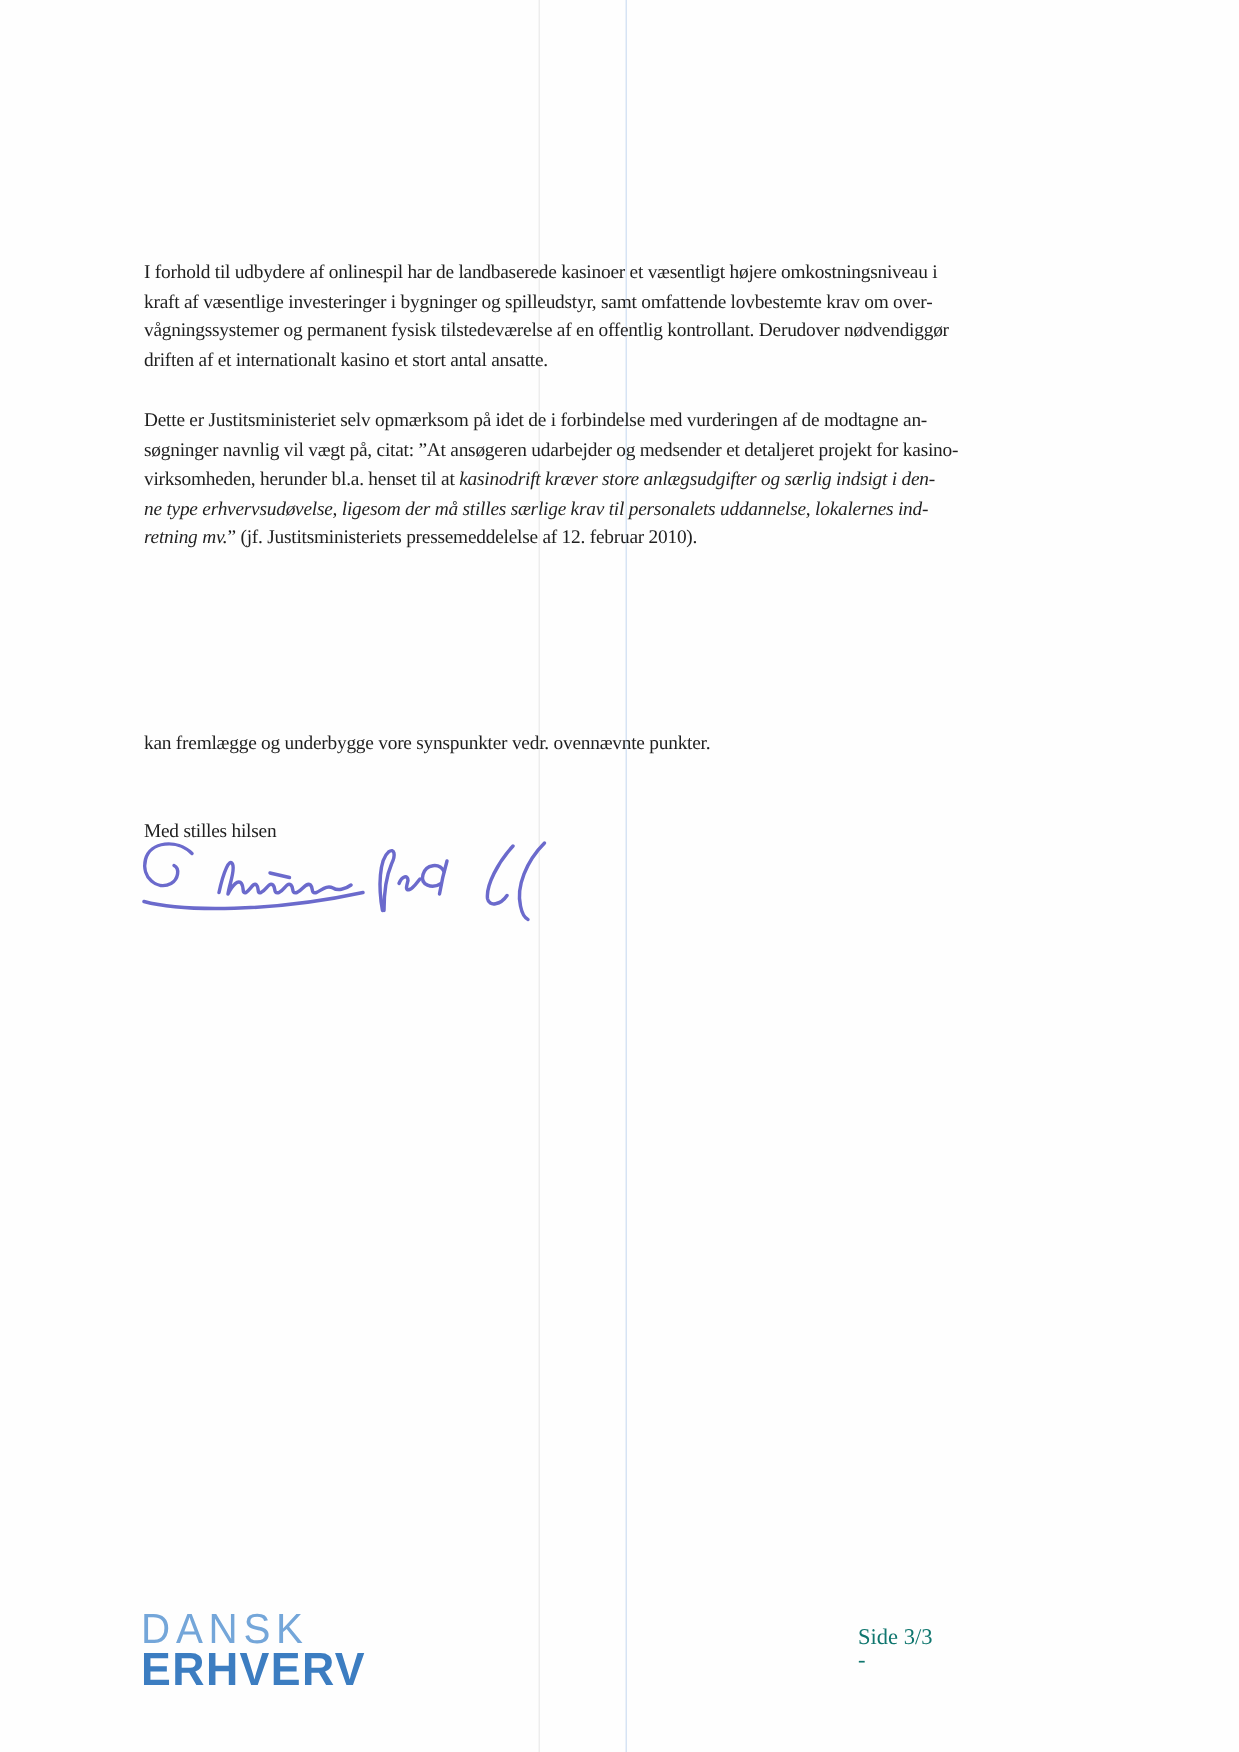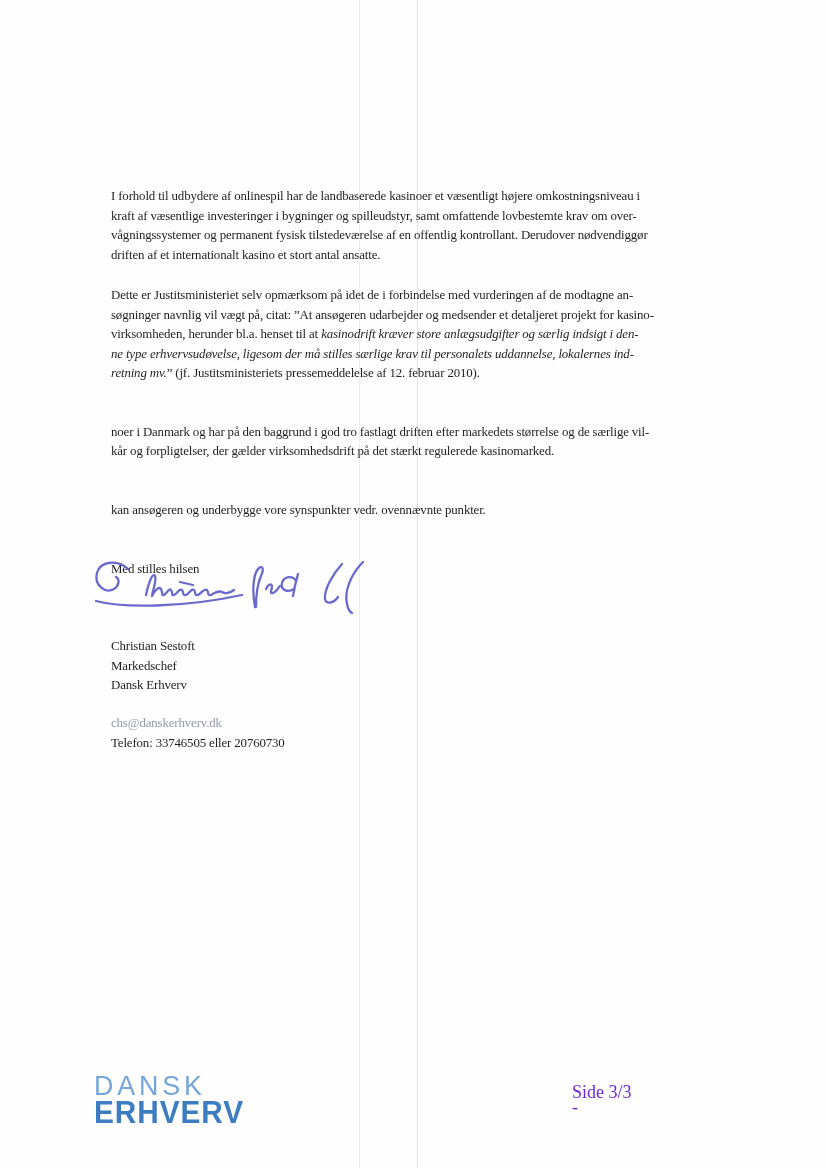--- a/index.html
+++ b/index.html
@@ -13,21 +13,21 @@
     font-family: "Liberation Serif", "DejaVu Serif", serif;
     color: #1f1f1f;
   }
   .vline { position: absolute; top: 0; height: 1168px; width: 1px; }
   .vline-gray { left: 359px; background: #ededed; }
   .vline-blue { left: 417px; background: #d6e3f4; }
 
   .para {
     position: absolute;
     left: 96px;
-    margin: 15px;
+    margin: 0;
     font-size: 12.9px;
     line-height: 19.5px;
     letter-spacing: -0.15px;
     white-space: nowrap;
     color: #1f1f1f;
   }
   .para i { }
 
   .sig-svg { position: absolute; left: 92px; top: 557px; }
 
@@ -54,61 +54,59 @@
     font-weight: 700;
     letter-spacing: 1px;
     color: #3c7dc1;
     line-height: 29px;
   }
 
   .page-num {
     position: absolute;
     left: 572px;
     top: 1085px;
-    font-size: 18px;
+    font-size: 15px;
     line-height: 15px;
-    color: #6d28d9;
+    color: #0f766e;
   }
 </style>
 </head>
 <body>
 
 <div class="page">
 
   <div class="vline vline-gray"></div>
   <div class="vline vline-blue"></div>
 
   <p class="para" style="top:172px"><span>I forhold til udbydere af onlinespil har de landbaserede kasinoer et væsentligt højere omkostningsniveau i</span><br><span>kraft af væsentlige investeringer i bygninger og spilleudstyr, samt omfattende lovbestemte krav om over-</span><br><span>vågningssystemer og permanent fysisk tilstedeværelse af en offentlig kontrollant. Derudover nødvendiggør</span><br><span>driften af et internationalt kasino et stort antal ansatte.</span></p>
 
   <p class="para" style="top:271px"><span>Dette er Justitsministeriet selv opmærksom på idet de i forbindelse med vurderingen af de modtagne an-</span><br><span>søgninger navnlig vil vægt på, citat: ”At ansøgeren udarbejder og medsender et detaljeret projekt for kasino-</span><br><span>virksomheden, herunder bl.a. henset til at </span><i>kasinodrift kræver store anlægsudgifter og særlig indsigt i den-</i><br><i>ne type erhvervsudøvelse, ligesom der må stilles særlige krav til personalets uddannelse, lokalernes ind-</i><br><i>retning mv.</i><span>” (jf. Justitsministeriets pressemeddelelse af 12. februar 2010).</span></p>
 
-  <p class="para" style="top:388px"><br><span>noer i Danmark og har på den baggrund i god tro fastlagt driften efter markedets størrelse og de særlige vil-</span><br><span>kår og forpligtelser, der gælder virksomhedsdrift på det stærkt regulerede kasinomarked.</span></p>
+  <p class="para" style="top:388px"><br><br></p>
 
-  <p class="para" style="top:466px"><br><span>kan ansøgeren og underbygge vore synspunkter vedr. ovennævnte punkter.</span></p>
+  <p class="para" style="top:466px"><br><span>kan fremlægge og underbygge vore synspunkter vedr. ovennævnte punkter.</span></p>
 
   <p class="para" style="top:545px"><span>Med stilles hilsen</span></p>
 
   <svg class="sig-svg" width="275" height="62" viewBox="0 0 275 62">
     <g fill="none" stroke="#5f5ec8" stroke-width="2.3" stroke-linecap="round" stroke-linejoin="round" opacity="0.92">
       <path d="M36,12 C26,2 8,4 5,16 C2,28 13,37 22,32 C27,29 28,22 24,20"></path>
       <path d="M4,44 C30,51 90,51 150,38"></path>
       <path d="M54,38 C57,24 61,15 63,19 C65,23 61,32 60,39 C63,33 67,29 69,32 C71,35 69,39 72,38 C75,36 77,31 79,33 C81,35 79,39 82,38 C86,36 87,31 90,33 C92,35 90,39 94,38 C98,36 99,31 102,33 C104,35 102,39 106,38 C110,36 112,31 115,33 C117,35 115,39 119,38 C123,36 126,33 130,35 C133,37 138,36 142,33"></path>
       <path d="M88,25 L101,28"></path>
       <path d="M163,50 C160,34 161,16 167,11 C171,8 172,13 169,19 C166,26 164,38 164,50"></path>
       <path d="M174,32 C176,27 180,26 180,30 C179,34 178,37 181,36 C184,35 186,31 188,29"></path>
       <path d="M204,24 C201,18 192,19 190,26 C188,33 196,36 202,32"></path>
       <path d="M206,17 C204,24 202,33 201,39"></path>
       <path d="M250,7 C240,18 232,33 233,42 C234,48 242,46 246,40"></path>
       <path d="M271,5 C259,17 252,34 255,47 C256,52 258,55 260,56"></path>
     </g>
   </svg>
 
-  <p class="para" style="top:622px; line-height:19.7px"><span>Christian Sestoft</span><br><span>Markedschef</span><br><span>Dansk Erhverv</span></p>
 
-  <p class="para" style="top:698px; line-height:20px"><span class="email-line">chs@danskerhverv.dk</span><br><span>Telefon: 33746505 eller 20760730</span></p>
 
   <div class="logo">
     <div class="logo-dansk">DANSK</div>
     <div class="logo-erhverv">ERHVERV</div>
   </div>
 
   <div class="page-num"><span>Side 3/3</span><br><span>-</span></div>
 
 </div>
 

